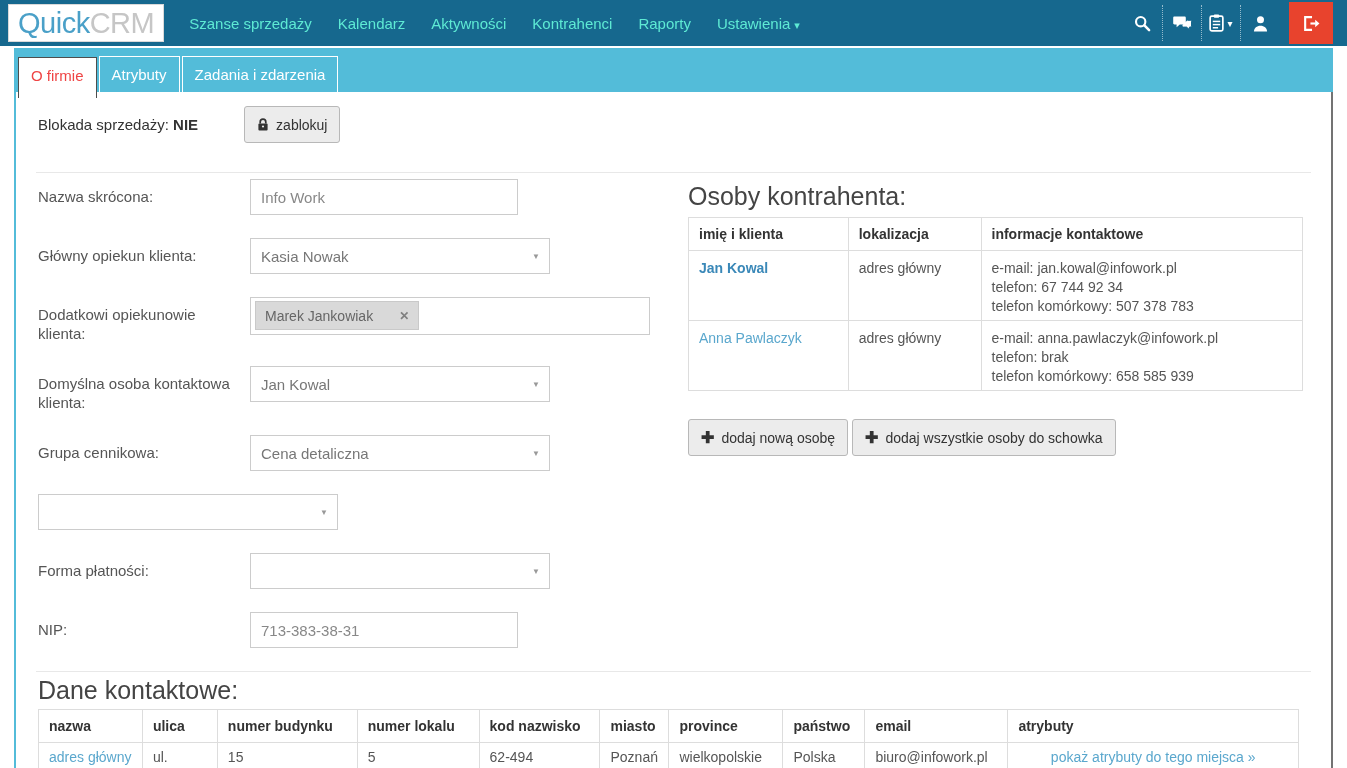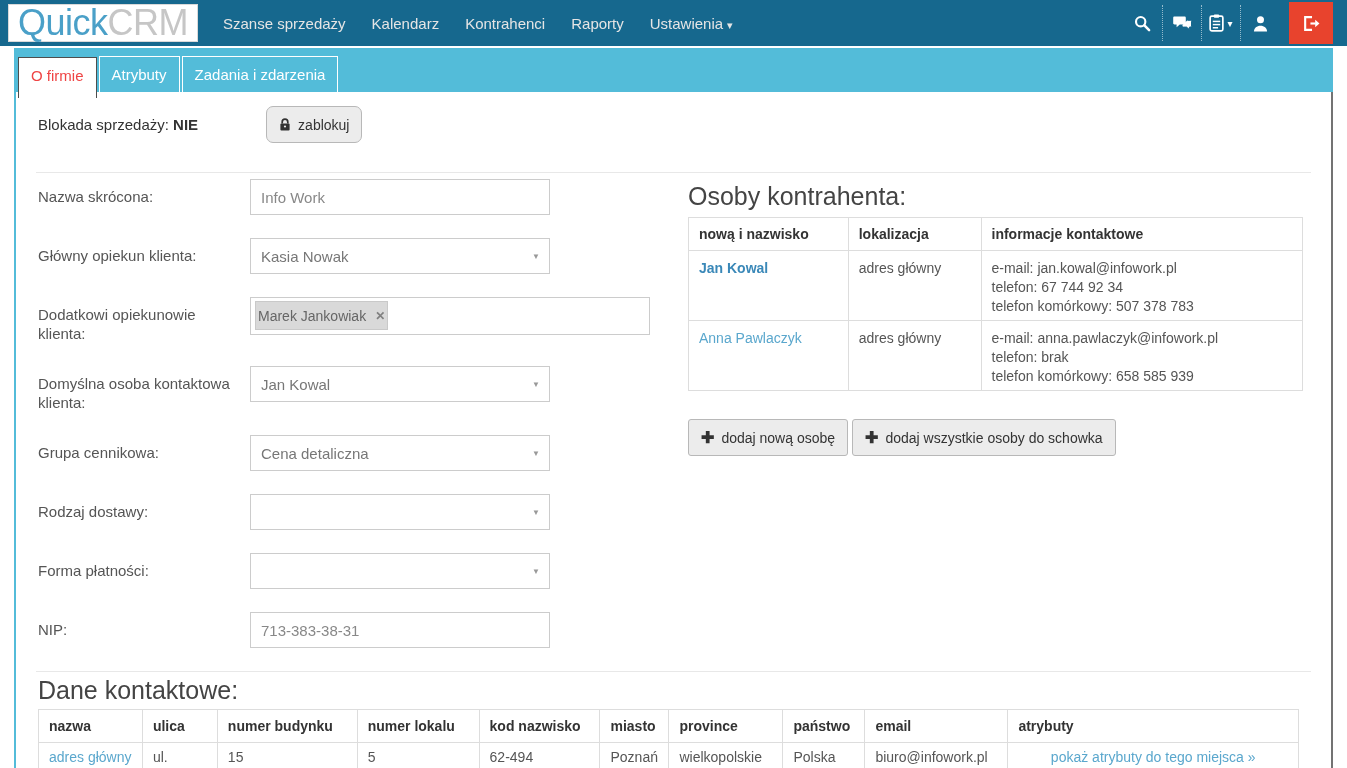--- a/index.html
+++ b/index.html
@@ -4,25 +4,25 @@
 <style>
   * { box-sizing: border-box; }
   html,body { margin:0; padding:0; }
   body {
     width:1347px; height:768px; overflow:hidden;
     background:#fff; font-family:"Liberation Sans", sans-serif; color:#555;
   }
   
   .navbar { height:46px; background:#16688e; display:flex; align-items:center; }
   .logo { background:#fff; margin-left:8px; height:38px; padding:0 9px; display:flex; align-items:center;
-          font-size:36px; letter-spacing:-0.5px; cursor:pointer; border:1px solid #d9d9d9; }
+          font-size:29px; letter-spacing:-0.5px; cursor:pointer; border:1px solid #d9d9d9; }
   .logo .part1 { color:#4aa0c8; }
   .logo .part2 { color:#c6c6c6; }
   .nav-menu { display:flex; margin-left:12px; }
-  .nav-item { color:#e5e5e5; font-size:15px; padding:13px 13px; cursor:pointer; white-space:nowrap; }
+  .nav-item { color:#5eead4; font-size:15px; padding:13px 13px; cursor:pointer; white-space:nowrap; }
   .nav-item .dd-caret { font-size:11px; margin-left:4px; }
   .nav-right { margin-left:auto; display:flex; align-items:center; }
   .nav-icon { width:39px; height:36px; display:flex; align-items:center; justify-content:center; cursor:pointer; }
   .nav-icon + .nav-icon { border-left:1px dotted rgba(255,255,255,.55); }
   .nav-icon .dd-caret { color:#fff; font-size:10px; margin-left:3px; }
   .logout-btn { width:44px; height:42px; background:#e8432d; margin:0 14px 0 10px;
                 display:flex; align-items:center; justify-content:center; cursor:pointer; }
   
   .tabbar { margin:2px 14px 0; height:44px; background:#53bcd9; display:flex; align-items:flex-end;
             padding-left:4px; position:relative; z-index:2; }
@@ -31,37 +31,37 @@
   .tab.active { background:#fff; color:#ef4444; border-color:#4d4d4d; padding-bottom:14px; margin-bottom:-6px; }
   
   .content { margin:0 14px; border-left:2px solid #53bcd9; border-right:2px solid #737373;
              height:676px; background:#fff; position:relative; z-index:1; }
   .lock-row { padding:14px 22px 0; height:80px; display:flex; align-items:flex-start; }
   .lock-text { font-size:15px; color:#333; padding-top:10px; }
   .lock-text b { font-weight:bold; }
   .btn { background:#ececec; border:1px solid #b8b8b8; border-radius:3px; color:#333; font-size:14px;
          padding:0 12px; height:37px; display:inline-flex; align-items:center; gap:7px; cursor:pointer;
          font-family:inherit; white-space:nowrap; }
-  .btn-lock { margin-left:68px;border-radius:7px; }
+  .btn-lock { margin-left:46px; }
   .divider { border:0; border-top:1px solid #e8e8e8; margin:0 20px; }
   
   .main { display:flex;justify-content:center; }
   .form-col { width:658px; flex:none; padding-left:22px; }
   .form-row { display:flex; margin-top:23px; }
   .form-row:first-child { margin-top:6px; }
   .f-label { width:212px; flex:none; font-size:15px; color:#555; padding-top:8px; line-height:19px;
              padding-right:14px; }
-  .text-input { width:300px; height:36px; border:1px solid #ccc; padding:0 10px; font-size:15px;
+  .text-input { width:268px; height:36px; border:1px solid #ccc; padding:0 10px; font-size:15px;
                 color:#888; font-family:inherit; background:#fff; }
   .select { width:300px; height:36px; border:1px solid #ccc; display:flex; align-items:center;
             padding:0 22px 0 10px; font-size:15px; color:#777; position:relative; cursor:pointer; background:#fff; }
   .select .caret { position:absolute; right:9px; top:13px; font-size:8px; color:#999; }
   .tagbox { width:400px; height:38px; border:1px solid #ccc; padding:3px 4px; background:#fff; cursor:text; }
   .chip { background:#d9d9d9; border:1px solid #c9c9c9; color:#666; font-size:14px; height:29px;
-          padding:0 2px; display:inline-flex; gap:9px; align-items:center; }
+          padding:0 9px; display:inline-flex; gap:26px; align-items:center; }
   .chip .x { color:#808080; font-weight:bold; font-size:12px; cursor:pointer; }
   
   .persons-col { flex:1; padding-left:14px; padding-top:10px; }
   .section-heading { font-size:25px; font-weight:300; color:#444; margin:0; line-height:26px; }
   table { border-collapse:collapse; font-size:14px; }
   th { border:1px solid #ddd; text-align:left; padding:8px 10px; color:#333; font-size:14px; }
   td { border:1px solid #ddd; padding:4px 10px; vertical-align:top; color:#555; line-height:19px; }
   .persons-table { width:615px; margin-top:8px; }
   .persons-table td { padding-top:8px; }
   .contact-line { line-height:19px; }
@@ -81,20 +81,21 @@
 <body>
 
 <div class="navbar">
   <div class="logo">
     <span class="part1">Quick</span>
       <span class="part2">CRM</span>
   </div>
   <div class="nav-menu">
     <div class="nav-item"><span>Szanse sprzedaży</span></div>
     <div class="nav-item"><span>Kalendarz</span></div>
+    <div class="nav-item"><span>Aktywności</span></div>
     <div class="nav-item"><span>Kontrahenci</span></div>
     <div class="nav-item"><span>Raporty</span></div>
     <div class="nav-item"><span>Ustawienia</span><span class="dd-caret">▾</span></div>
   </div>
   <div class="nav-right">
     <div class="nav-icon">
       <svg width="17" height="17" viewBox="0 0 16 16">
           <circle cx="6.3" cy="6.3" r="4.4" fill="none" stroke="#fff" stroke-width="2"></circle>
           <line x1="9.8" y1="9.8" x2="14.2" y2="14.2" stroke="#fff" stroke-width="2.4" stroke-linecap="round"></line>
         </svg>
@@ -193,21 +194,20 @@
 
       <div class="form-row">
         <div class="f-label">Grupa cennikowa:</div>
         <div class="select">
           <span>Cena detaliczna</span>
           <span class="caret">▼</span>
         </div>
       </div>
 
       <div class="form-row">
-        <div class="f-label">Rodzaj dostawy:</div>
         <div class="select">
           <span></span>
           <span class="caret">▼</span>
         </div>
       </div>
 
       <div class="form-row">
         <div class="f-label">Forma płatności:</div>
         <div class="select">
           <span></span>
@@ -226,21 +226,21 @@
       <h2 class="section-heading">Osoby kontrahenta:</h2>
 
       <table class="persons-table">
         <colgroup>
             <col style="width:160px">
             <col style="width:133px">
             <col style="width:322px">
           </colgroup>
         <thead>
           <tr>
-            <th>nową i nazwisko</th>
+            <th>imię i klienta</th>
             <th>lokalizacja</th>
             <th>informacje kontaktowe</th>
           </tr>
         </thead>
         <tbody>
           <tr>
             <td><span class="link-strong">Jan Kowal</span></td>
             <td>adres główny</td>
             <td>
               <div class="contact-line">e-mail: jan.kowal@infowork.pl</div>

